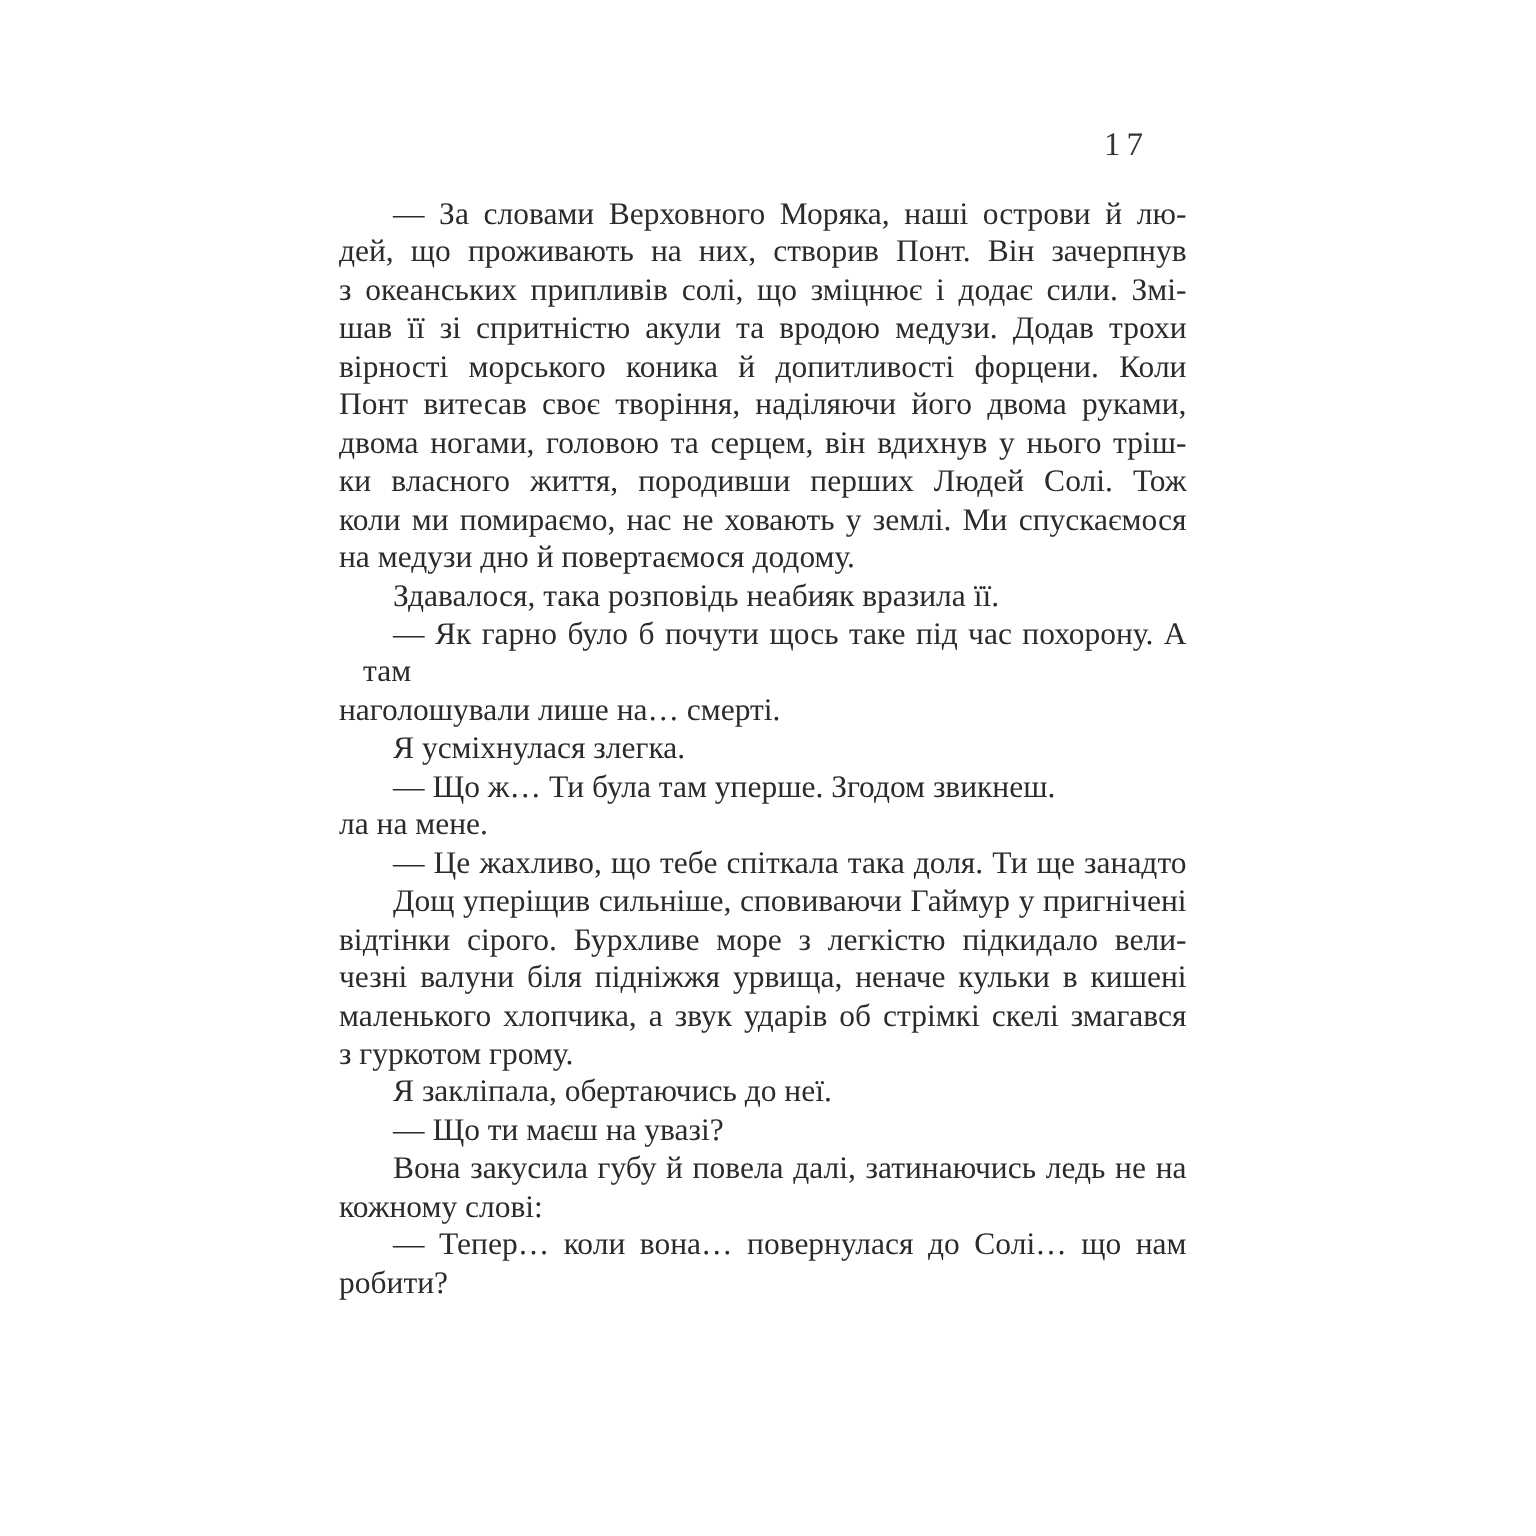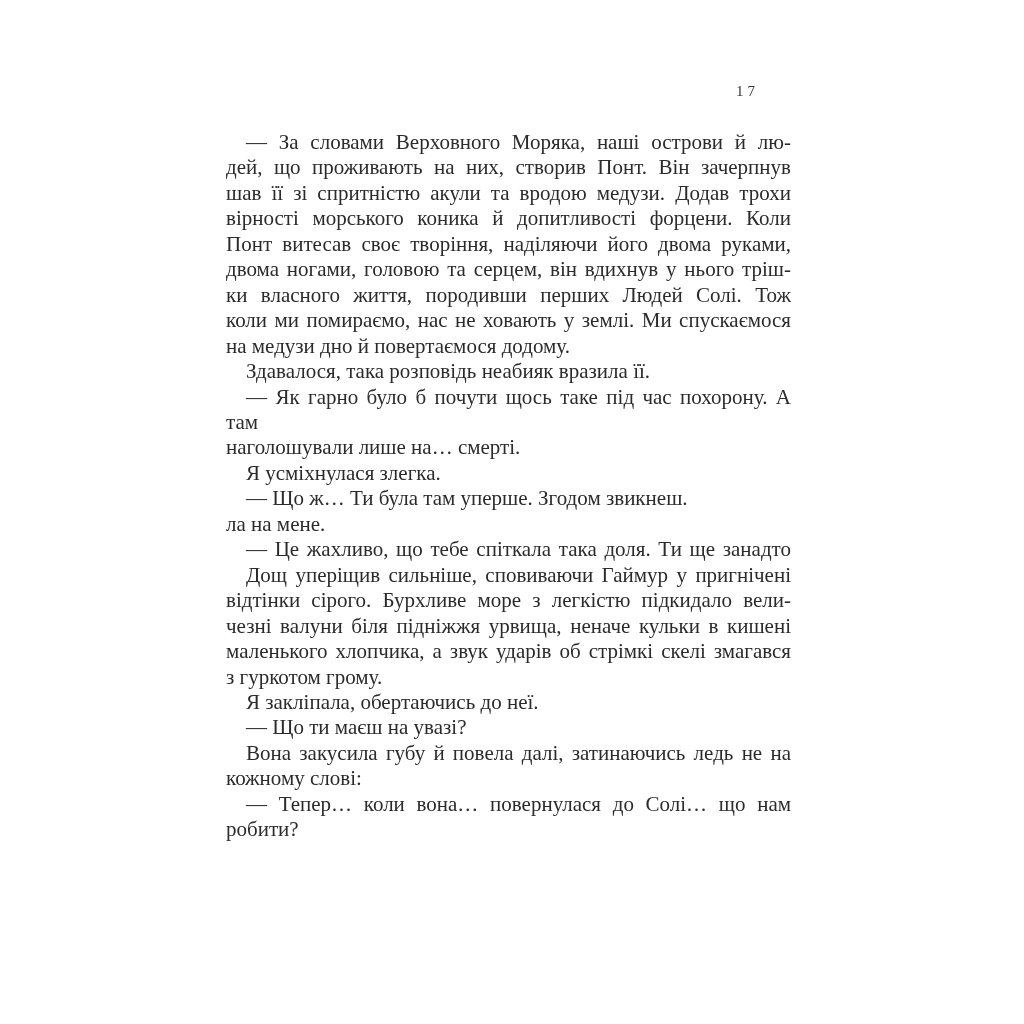--- a/index.html
+++ b/index.html
@@ -13,21 +13,21 @@
     height: 1024px;
     background: #ffffff;
     font-family: "Liberation Serif", "DejaVu Serif", serif;
     color: #2b2b2b;
     overflow: hidden;
   }
   .folio {
     position: absolute;
     left: 736px;
     top: 83px;
-    font-size: 15px;
+    font-size: 22px;
     letter-spacing: 4px;
     color: #333333;
   }
   .text-block {
     position: absolute;
     left: 226px;
     top: 130px;
     width: 565px;
     font-size: 21px;
     line-height: 25.45px;
@@ -38,31 +38,33 @@
   }
   .line {
     text-align: justify;
     text-align-last: justify;
   }
   .line.last {
     text-align-last: left;
   }
   .line.first {
     text-indent: 20px;
+    margin-left: 16px;
   }
 </style>
 </head>
 <body>
 
 <div class="page">
   <div class="folio">17</div>
   <div class="text-block">
       <div class="paragraph">
         <div class="line first">— За словами Верховного Моряка, наші острови й лю-</div>
         <div class="line">дей, що проживають на них, створив Понт. Він зачерпнув</div>
+        <div class="line">з океанських припливів солі, що зміцнює і додає сили. Змі-</div>
         <div class="line">шав її зі спритністю акули та вродою медузи. Додав трохи</div>
         <div class="line">вірності морського коника й допитливості форцени. Коли</div>
         <div class="line">Понт витесав своє творіння, наділяючи його двома руками,</div>
         <div class="line">двома ногами, головою та серцем, він вдихнув у нього тріш-</div>
         <div class="line">ки власного життя, породивши перших Людей Солі. Тож</div>
         <div class="line">коли ми помираємо, нас не ховають у землі. Ми спускаємося</div>
         <div class="line last">на медузи дно й повертаємося додому.</div>
       </div>
       <div class="paragraph">
         <div class="line first last">Здавалося, така розповідь неабияк вразила її.</div>

